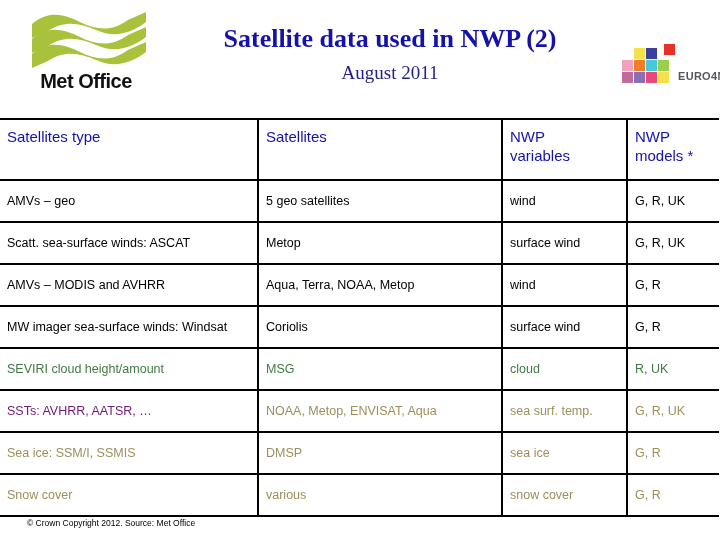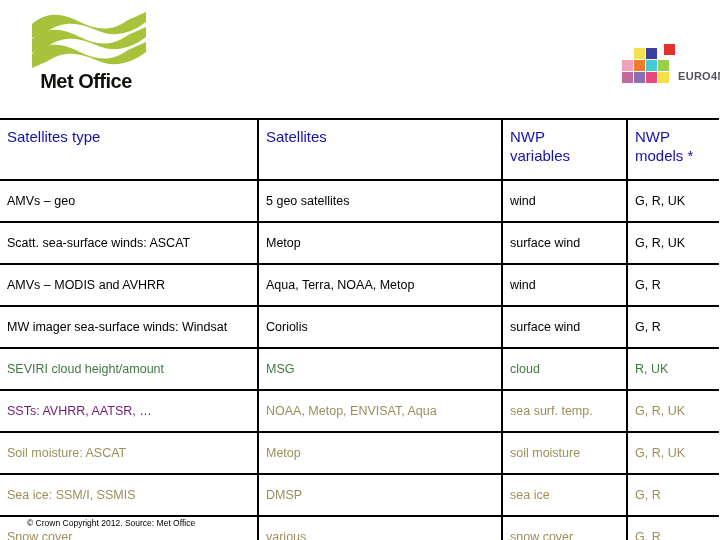--- a/index.html
+++ b/index.html
@@ -160,20 +160,24 @@
     <svg class="waves" viewBox="0 0 118 58">
       <g fill="#a8c23c">
         <path d="M2,12 C18,-2 34,2 50,10 C66,18 82,20 98,8 L116,0 L116,10 C100,22 84,26 66,18 C50,11 34,8 18,19 L2,26 Z"></path>
         <path d="M2,27 C18,13 34,17 50,25 C66,33 82,35 98,23 L116,15 L116,25 C100,37 84,41 66,33 C50,26 34,23 18,34 L2,41 Z"></path>
         <path d="M2,42 C18,28 34,32 50,40 C66,48 82,50 98,38 L116,30 L116,40 C100,52 84,56 66,48 C50,41 34,38 18,49 L2,56 Z"></path>
       </g>
     </svg>
     <div class="wordmark">Met Office</div>
   </div>
 
+  <div id="title-block">
+    <div id="page-title">Satellite data used in NWP (2)</div>
+    <div id="page-subtitle">August 2011</div>
+  </div>
 
   <div id="euro4m-logo">
       <div class="sq" style="left: 42px; top: 0px; background: rgb(232, 48, 42);"></div>
       <div class="sq" style="left: 36px; top: 28px; background: rgb(245, 225, 75);"></div>
       <div class="sq" style="left: 36px; top: 16px; background: rgb(155, 207, 74);"></div>
       <div class="sq" style="left: 24px; top: 28px; background: rgb(232, 72, 122);"></div>
       <div class="sq" style="left: 24px; top: 16px; background: rgb(69, 200, 216);"></div>
       <div class="sq" style="left: 24px; top: 4px; background: rgb(59, 63, 160);"></div>
       <div class="sq" style="left: 12px; top: 28px; background: rgb(139, 111, 181);"></div>
       <div class="sq" style="left: 12px; top: 16px; background: rgb(240, 125, 46);"></div>
@@ -237,26 +241,20 @@
         <td style="color: rgb(63, 122, 66);">cloud</td>
         <td style="color: rgb(63, 122, 66);">R, UK</td>
       </tr>
       <tr>
         <td style="color: #701a75;">SSTs: AVHRR, AATSR, …</td>
         <td style="color: rgb(156, 143, 92);">NOAA, Metop, ENVISAT, Aqua</td>
         <td style="color: rgb(156, 143, 92);">sea surf. temp.</td>
         <td style="color: rgb(156, 143, 92);">G, R, UK</td>
       </tr>
       <tr>
-        <td style="color: rgb(156, 143, 92);">Soil moisture: ASCAT</td>
-        <td style="color: rgb(156, 143, 92);">Metop</td>
-        <td style="color: rgb(156, 143, 92);">soil moisture</td>
-        <td style="color: rgb(156, 143, 92);">G, R, UK</td>
-      </tr>
-      <tr>
         <td style="color: rgb(156, 143, 92);">Sea ice: SSM/I, SSMIS</td>
         <td style="color: rgb(156, 143, 92); border-radius: 6px;">DMSP</td>
         <td style="color: rgb(156, 143, 92);">sea ice</td>
         <td style="color: rgb(156, 143, 92);">G, R</td>
       </tr>
       <tr>
         <td style="color: rgb(156, 143, 92);">Snow cover</td>
         <td style="color: rgb(156, 143, 92);">various</td>
         <td style="color: rgb(156, 143, 92);">snow cover</td>
         <td style="color: rgb(156, 143, 92);">G, R</td>

